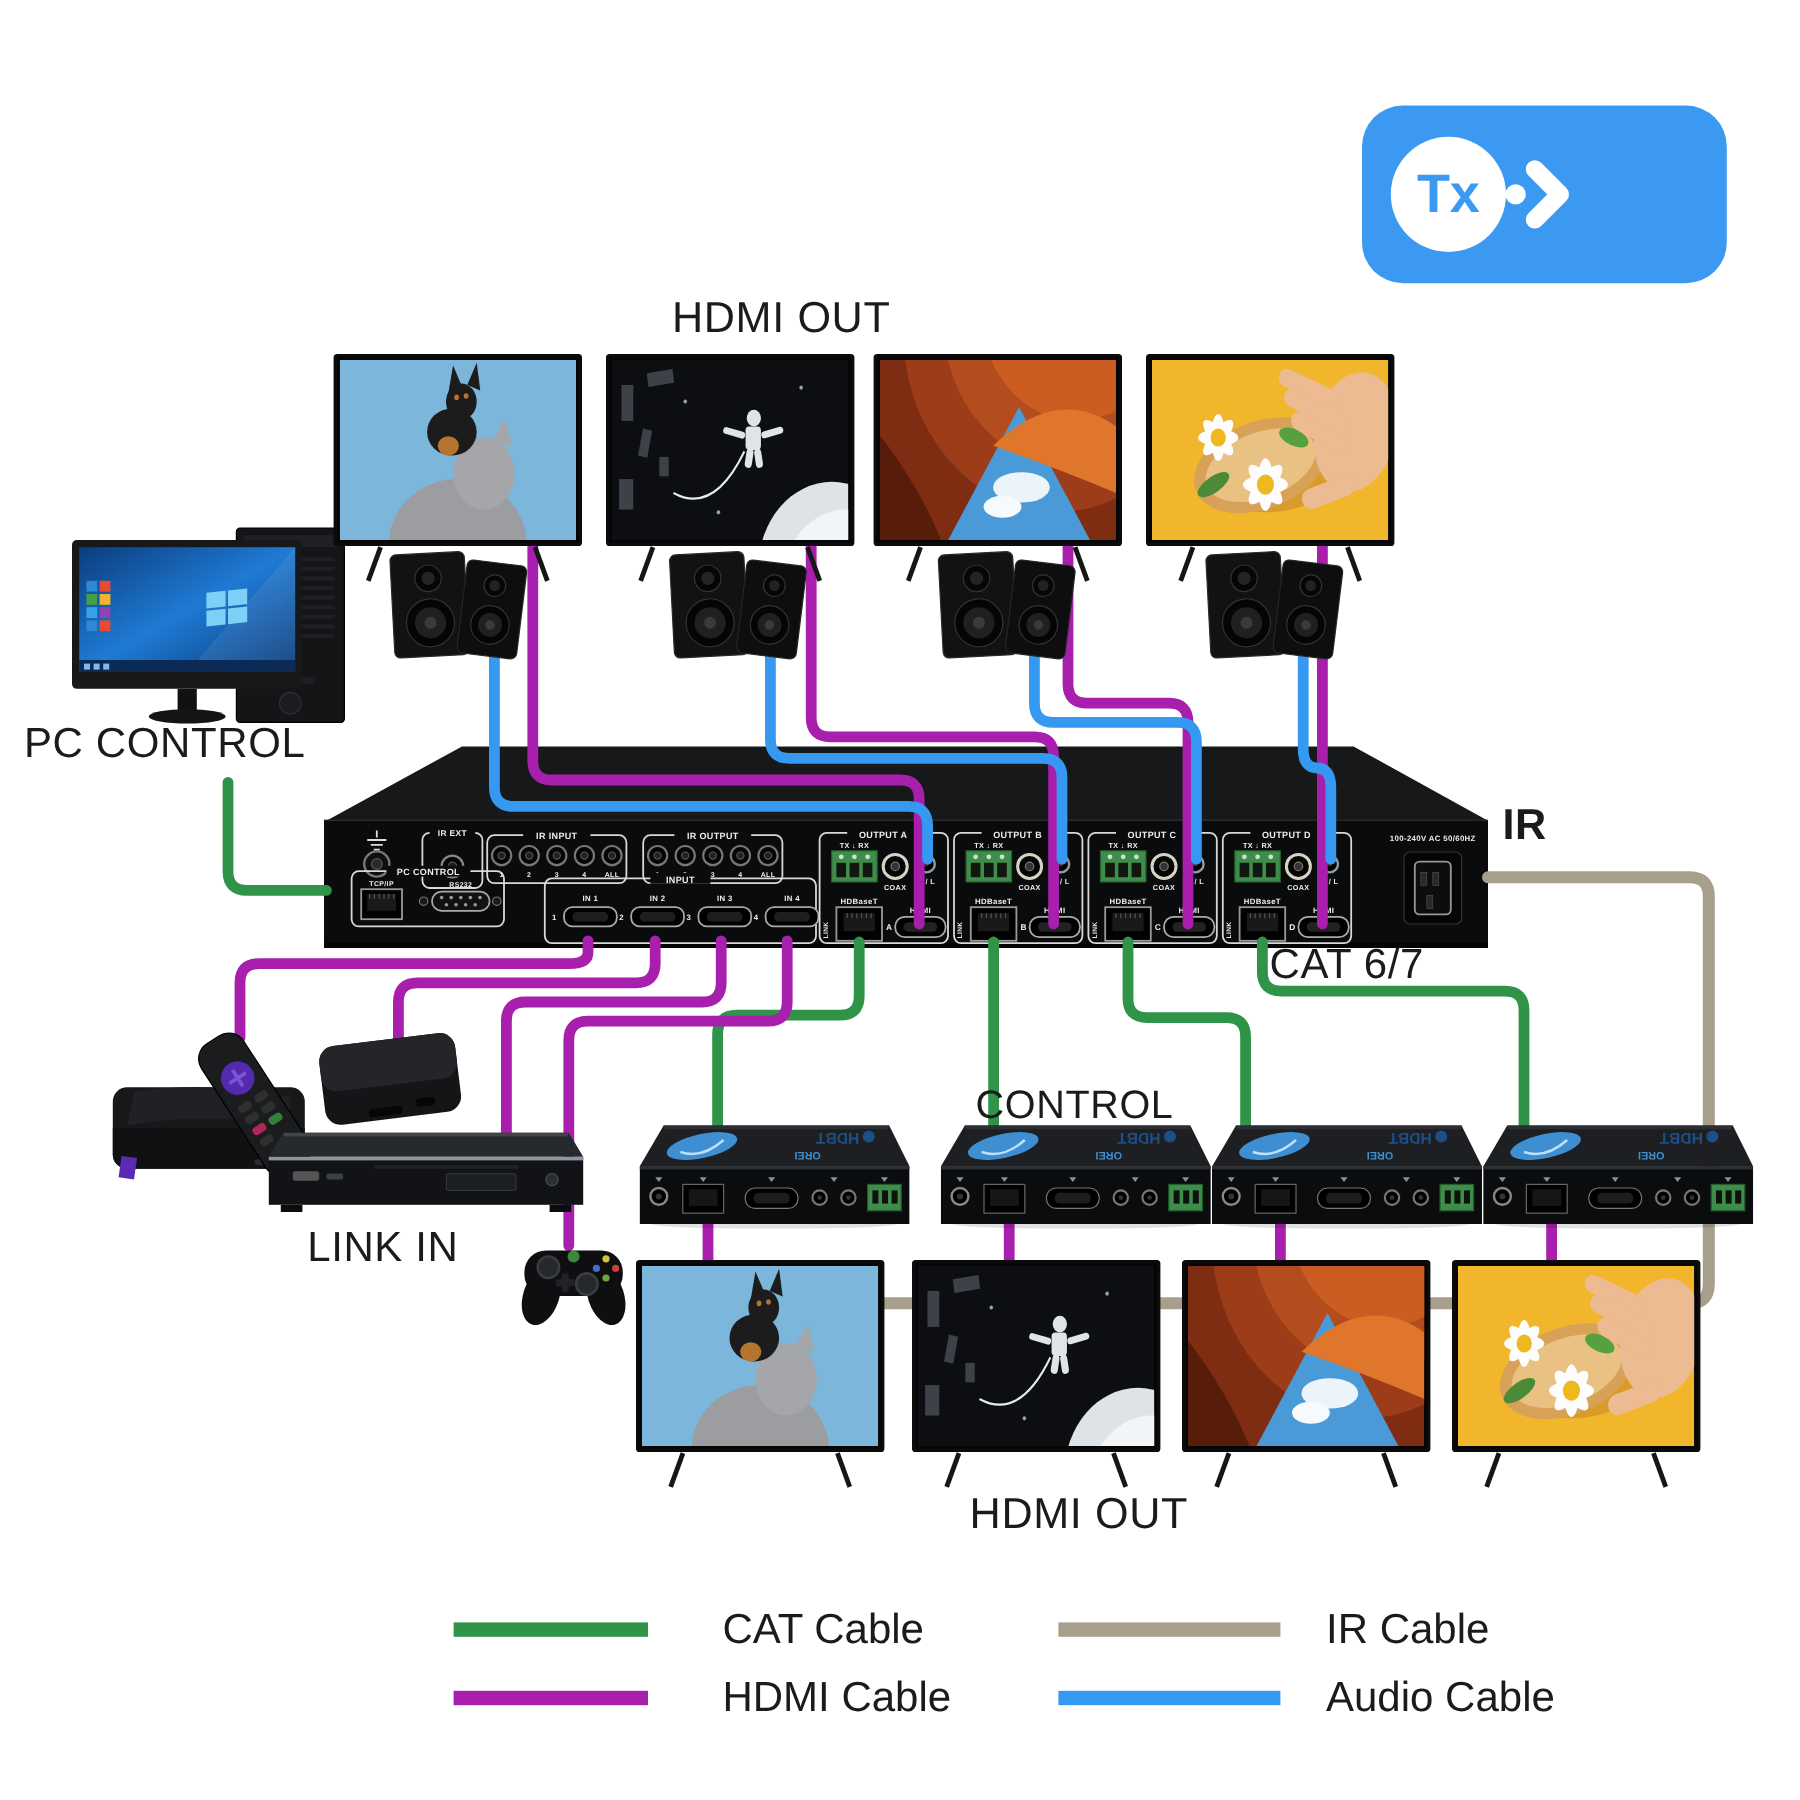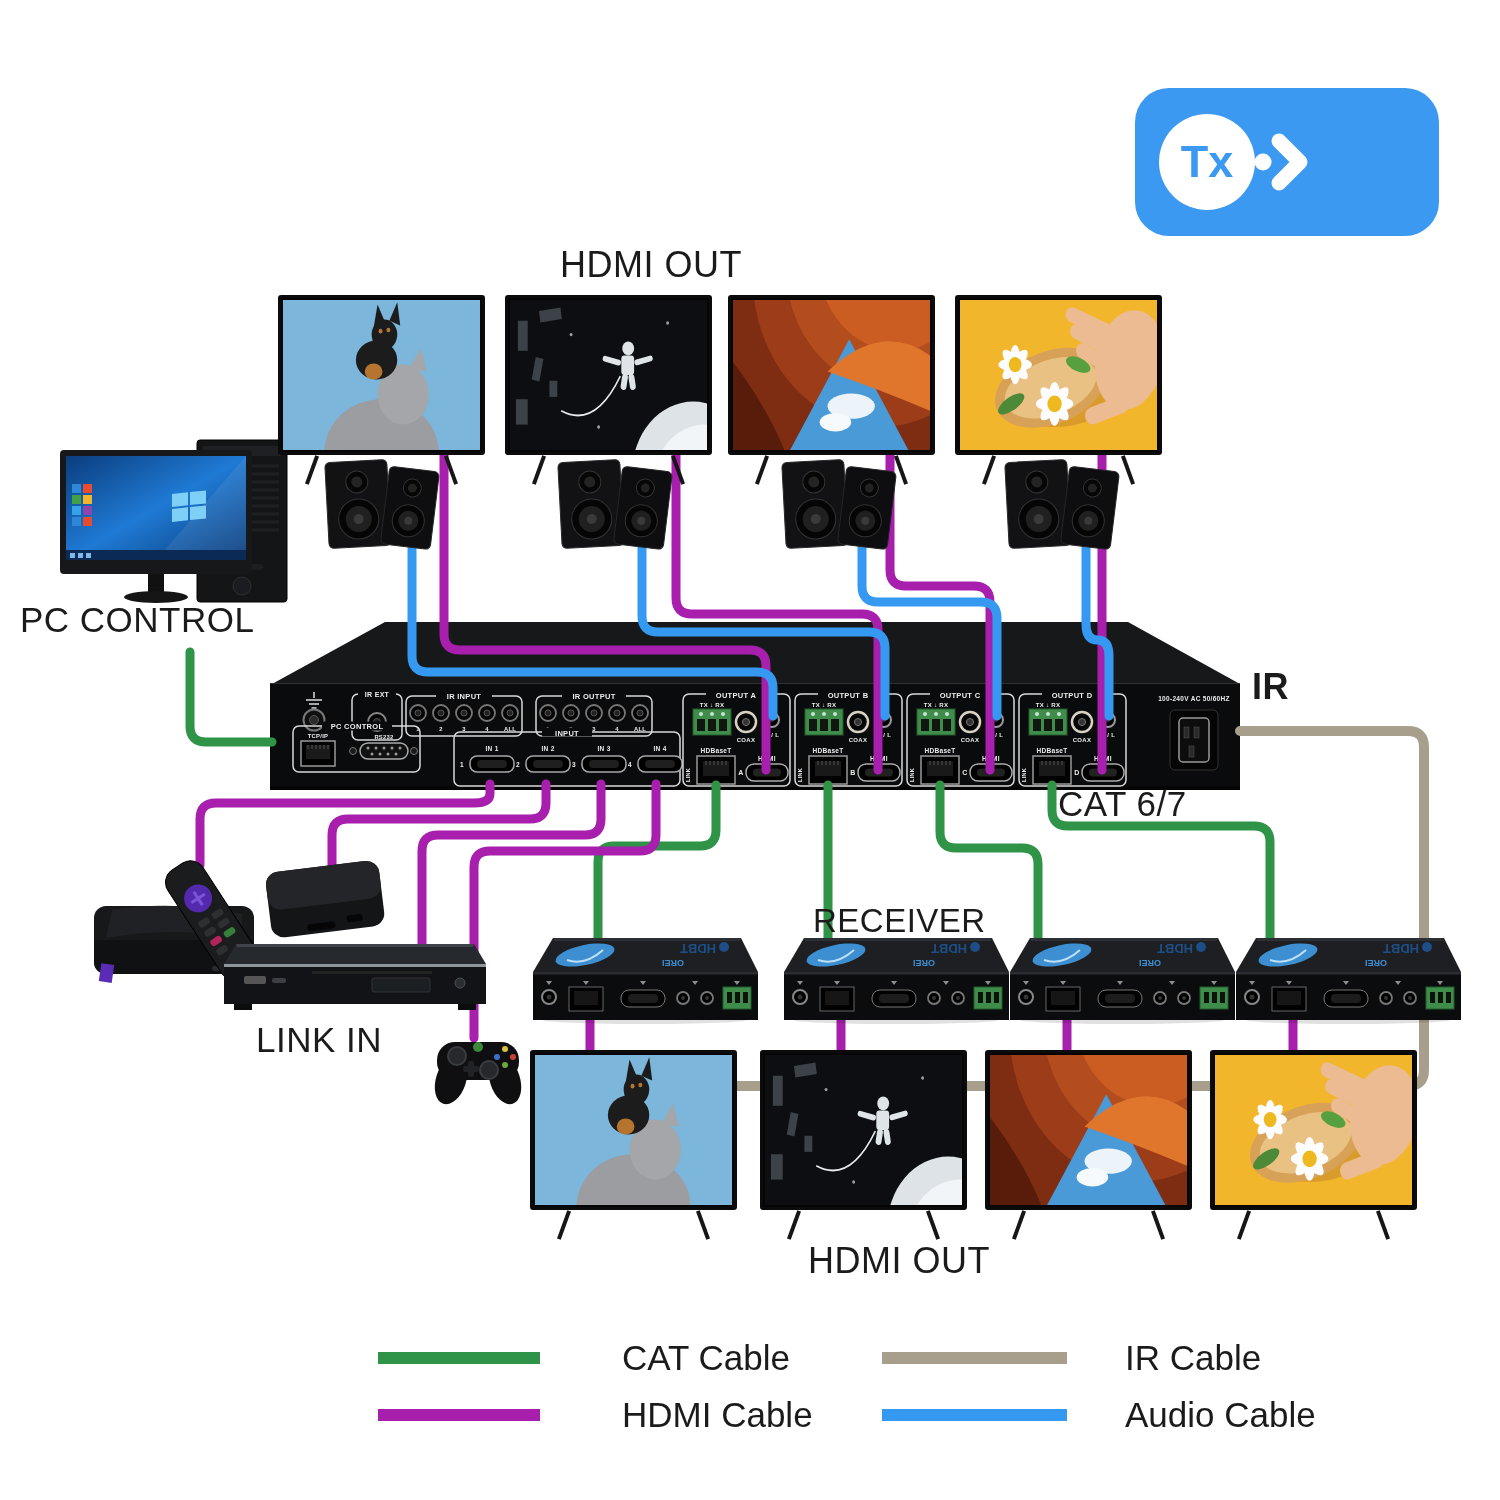--- a/index.html
+++ b/index.html
@@ -23,21 +23,21 @@
   .scr{width:207px;height:160px;background:#050505;border:3px solid #0b0b0b;border-radius:3px;box-sizing:border-box;padding:2px;}
   .scr svg{width:100%;height:100%;display:block;}
   .leg{position:absolute;bottom:2px;width:4px;height:30px;background:#161616;}
   .lg-l{left:32px;transform:rotate(20deg);}
   .lg-r{right:32px;transform:rotate(-20deg);}
   .dev{position:absolute;}
   
   .swsvg text{font-family:"Liberation Sans",sans-serif;fill:#ededed;font-weight:bold;letter-spacing:.3px;}
   
   .swatch{position:absolute;height:12px;}
-  .leg-txt{position:absolute;color:#1b1b1b;font-size:35px;white-space:nowrap;margin-left:20px;}
+  .leg-txt{position:absolute;color:#1b1b1b;font-size:35px;white-space:nowrap;}
 </style>
 </head>
 <body>
 
 <div id="stage">
 
   <svg style="position:absolute;width:0;height:0" aria-hidden="true">
     <defs>
       <symbol id="art-dog" viewBox="0 0 200 130" preserveAspectRatio="none">
         <rect width="200" height="130" fill="#7cb6da"></rect>
@@ -673,21 +673,21 @@
           <use href="#art-bread"></use>
         </svg>
       </div>
     <i class="leg lg-l"></i>
       <i class="leg lg-r"></i>
   </div>
 
   <div class="lbl ctr" style="left:560px;top:244px;width:340px;font-size:36px;">HDMI OUT</div>
   <div class="lbl ctr" style="left:20px;top:600px;width:320px;">PC CONTROL</div>
   <div class="lbl" style="left:256px;top:1020px;">LINK IN</div>
-  <div class="lbl ctr" style="left:813px;top:902px;width:240px;font-size:33px;">RECEIVER</div>
+  <div class="lbl ctr" style="left:813px;top:902px;width:240px;font-size:33px;">CONTROL</div>
   <div class="lbl" style="left:1252px;top:666px;font-size:36px;font-weight:bold;">IR</div>
   <div class="lbl" style="left:1058px;top:784px;">CAT 6/7</div>
   <div class="lbl ctr" style="left:808px;top:1240px;width:340px;font-size:36px;">HDMI OUT</div>
 
   <div class="badge">
     <div class="circ tx">Tx</div>
     <svg style="position:absolute;left:116px;top:42px;width:66px;height:64px" viewBox="0 0 66 64">
       <circle cx="12" cy="32" r="8.5" fill="#fff"></circle>
       <path d="M28,11 L49,32 L28,53" stroke="#fff" stroke-width="15" stroke-linecap="round" stroke-linejoin="round" fill="none"></path>
     </svg>

